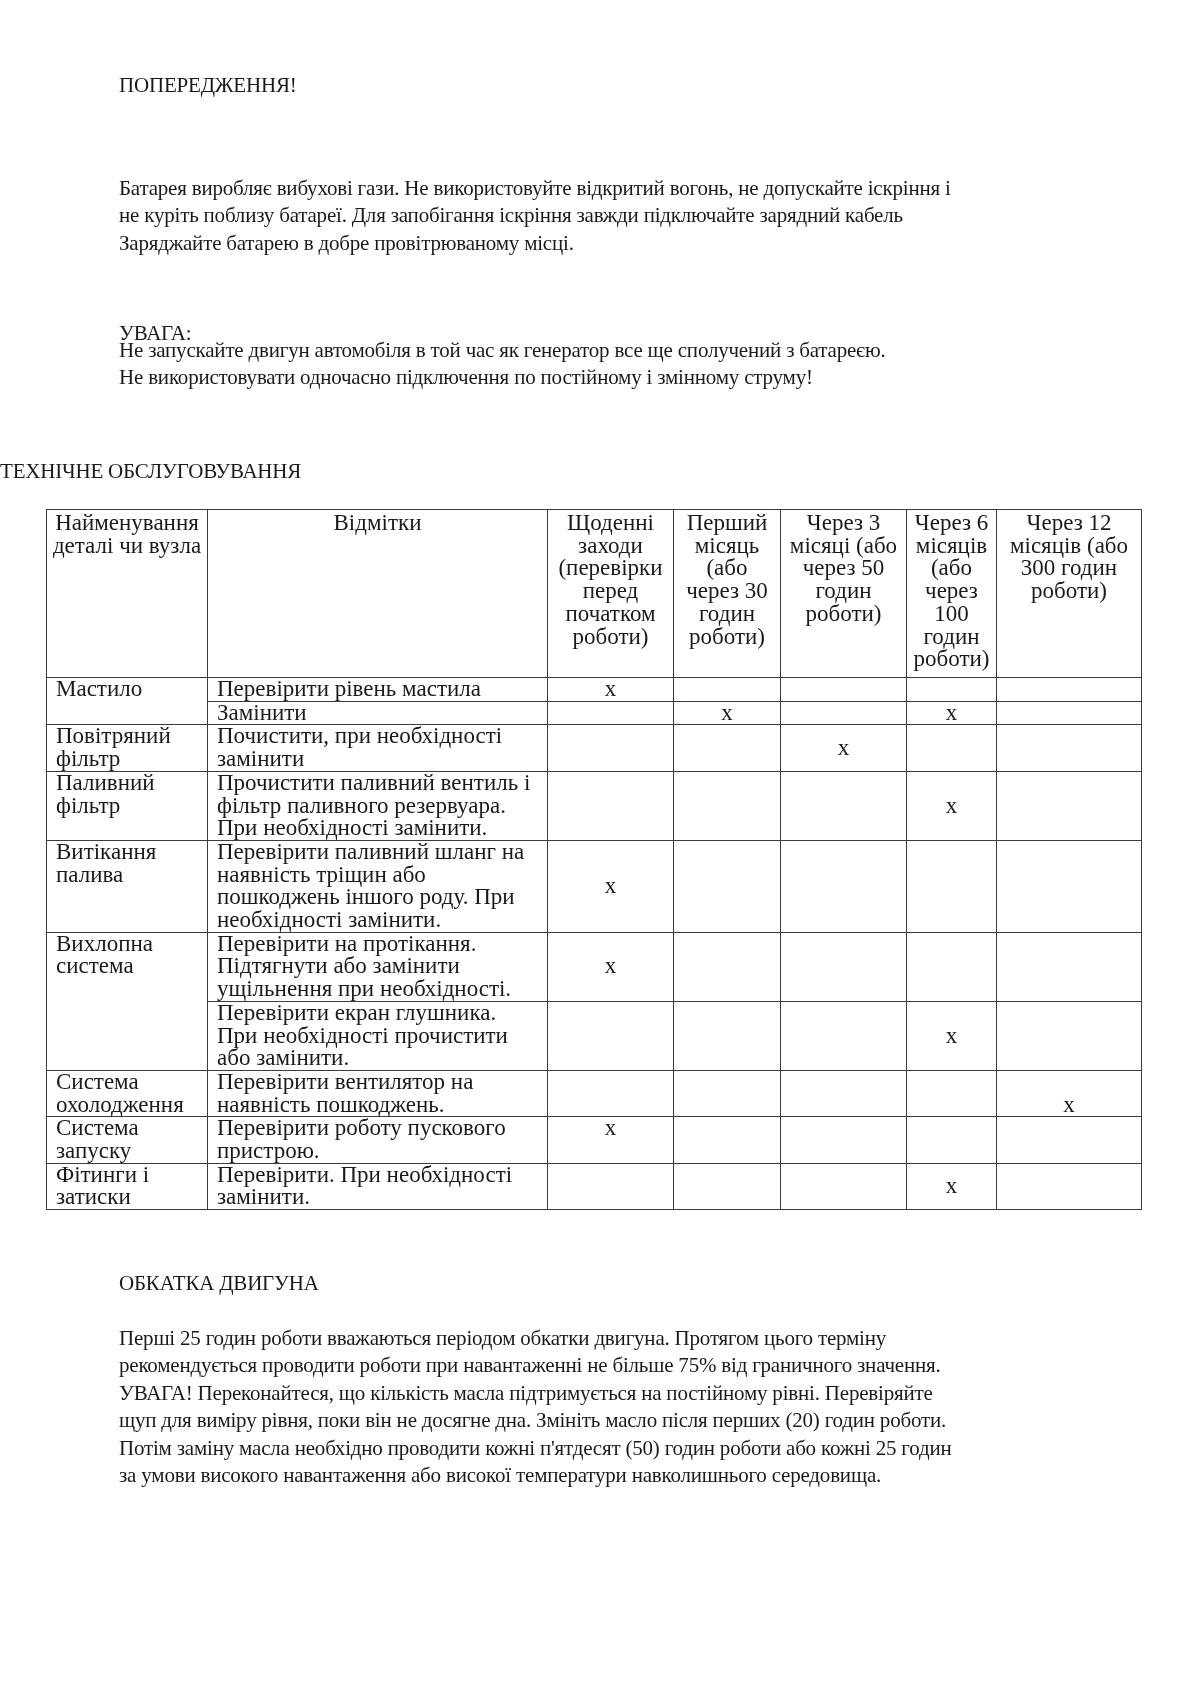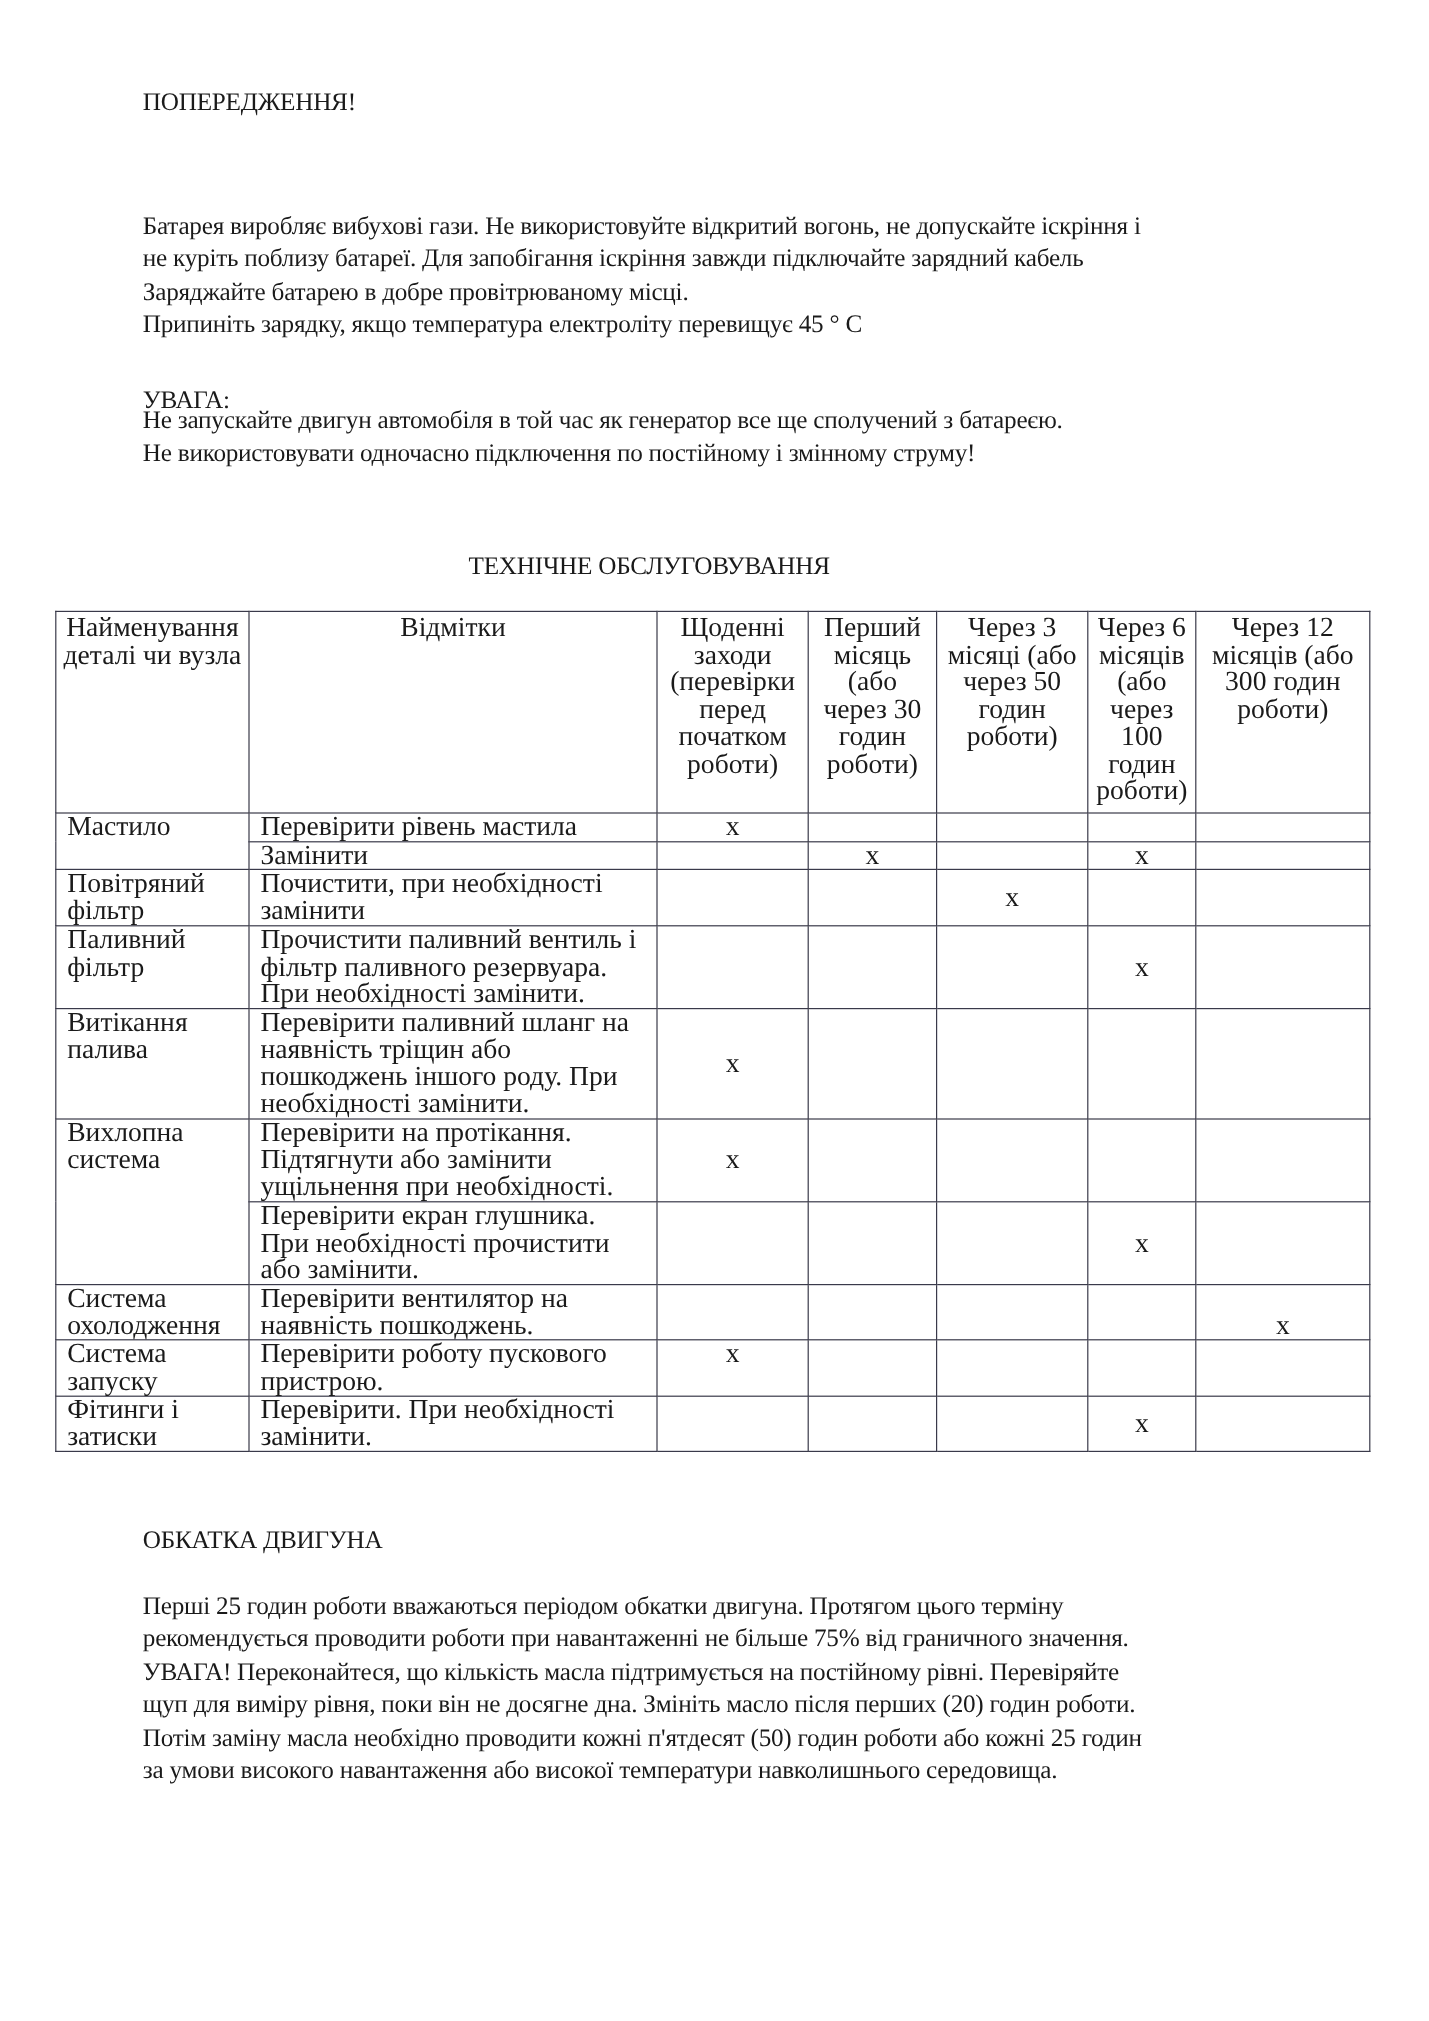--- a/index.html
+++ b/index.html
@@ -11,21 +11,21 @@
   .text-block {
     position: absolute; left: 119px; width: 1010px;
     font-size: 21px; line-height: 27.4px; letter-spacing: -0.2px;
   }
   .text-block p { margin: 0; }
   #warning-heading { top: 72px; }
   #warning-body { top: 127px; margin-top: 48px; }
   #attention-heading { top: 320px; }
   #attention-body { top: 337px; }
   #maintenance-title {
-    position: absolute; top: 458px; left: 0; width: 1082px; text-align: center;
+    position: absolute; top: 458px; left: 0; width: 1082px; text-align: left;
     font-size: 21px; line-height: 27px; letter-spacing: -0.2px;
   }
   #maintenance-table {
     position: absolute; left: 46px; top: 509px; width: 1095px;
     border-collapse: collapse; table-layout: fixed;
     font-size: 23px; line-height: 22.7px;
   }
   #maintenance-table th, #maintenance-table td {
     border: 1.6px solid #3a3a4a; padding: 0 9px; vertical-align: top;
     font-weight: normal;
@@ -40,21 +40,20 @@
 </head>
 <body>
 
 <div class="text-block" id="warning-heading">
   <p>ПОПЕРЕДЖЕННЯ!</p>
 </div>
 <div class="text-block" id="warning-body">
   <p>Батарея виробляє вибухові гази. Не використовуйте відкритий вогонь, не допускайте іскріння і</p>
   <p>не куріть поблизу батареї. Для запобігання іскріння завжди підключайте зарядний кабель</p>
   <p>Заряджайте батарею в добре провітрюваному місці.</p>
-  <p>Припиніть зарядку, якщо температура електроліту перевищує 45 ° C</p>
 </div>
 
 <div class="text-block" id="attention-heading">
   <p>УВАГА:</p>
 </div>
 <div class="text-block" id="attention-body">
   <p>Не запускайте двигун автомобіля в той час як генератор все ще сполучений з батареєю.</p>
   <p>Не використовувати одночасно підключення по постійному і змінному струму!</p>
 </div>
 

